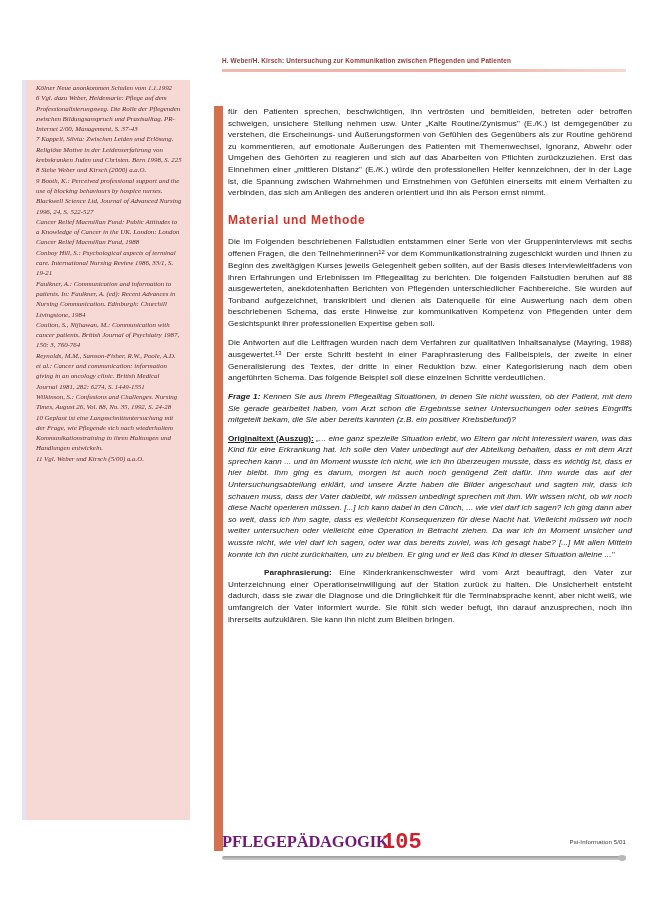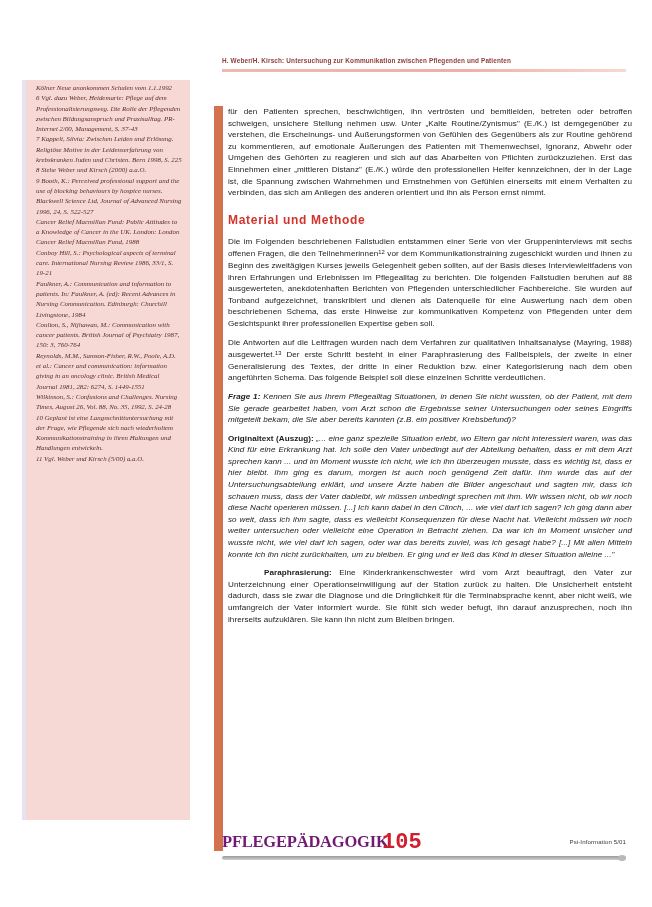--- a/index.html
+++ b/index.html
@@ -93,20 +93,21 @@
     text-align: justify;
     font-family: "Liberation Sans", sans-serif;
     letter-spacing: 0.05px;
   }
   .bodycol p.italic {
     font-style: italic;
   }
   .bodycol p.italic .lead {
     font-style: normal;
     font-weight: 600;
+    text-decoration: underline;
   }
   .bodycol p.italic .leadit {
     font-style: italic;
     font-weight: 700;
   }
   .bodycol p .bold {
     font-weight: 600;
     padding-left: 36px;
   }
   h2.section {

